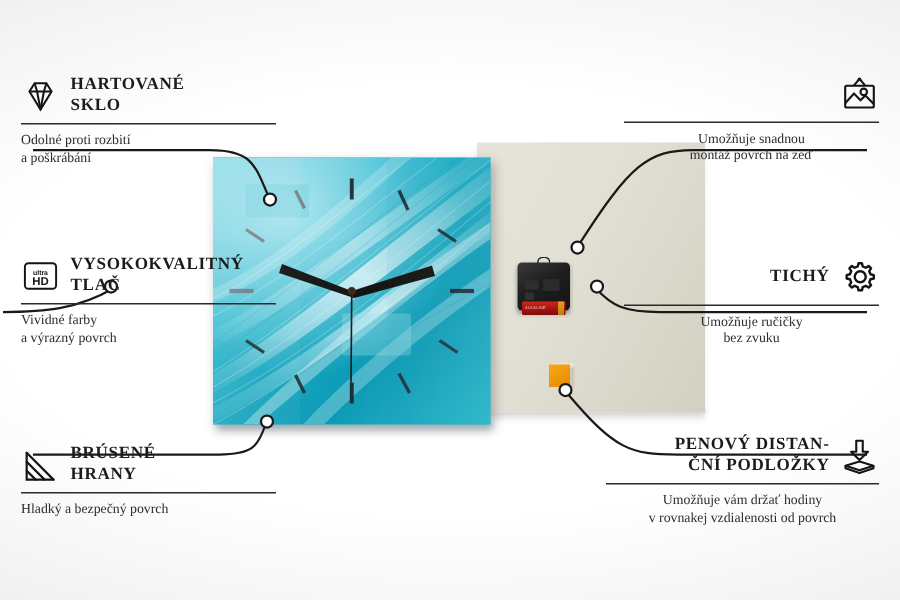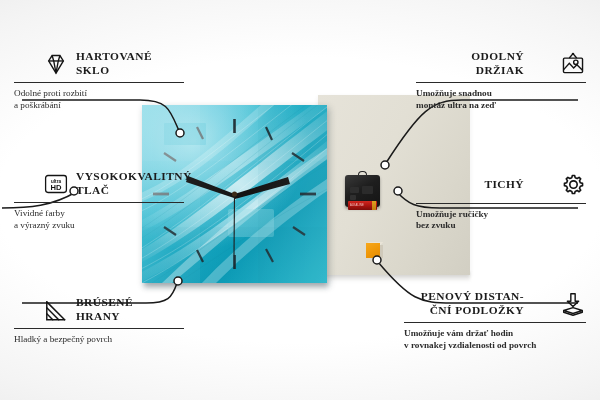--- a/index.html
+++ b/index.html
@@ -117,22 +117,22 @@
     text-transform:uppercase;
   }
   .feat.right .title { text-align:right; }
   .feat .rule {
     height:0; border-top:1.1px solid #2a2a2a; margin:5px 0 5px 0;
   }
   .feat .desc {
     font-family:"Liberation Serif", serif;
     font-size:9.2px; line-height:11.4px; color:#2c2c2c;
   }
-  .feat.right .desc { text-align:left;font-weight:bold; }
-  .ico { width:26px; height:26px; flex:0 0 26px; color:#141414;margin-left:29px; }
+  .feat.right .desc { text-align:center; }
+  .ico { width:26px; height:26px; flex:0 0 26px; color:#141414; }
   .ico svg { display:block; width:26px; height:26px; }
 
   #f1 { left:14px; top:50px; }
   #f2 { left:14px; top:170px; }
   #f3 { left:14px; top:296px; }
   #f4 { right:14px; top:50px; }
   #f5 { right:14px; top:172px; }
   #f6 { right:14px; top:290px; width:182px; }
 </style>
 </head>
@@ -319,54 +319,53 @@
       <span class="ico">
         <svg viewBox="0 0 26 26">
           <rect x="2.6" y="4.5" width="20.8" height="17" rx="2.4" fill="none" stroke="currentColor" stroke-width="1.3"></rect>
           <text x="13" y="12.2" font-family="Liberation Sans, sans-serif" font-size="4.6" font-weight="bold" text-anchor="middle" fill="currentColor">ultra</text>
           <text x="13" y="19" font-family="Liberation Sans, sans-serif" font-size="7.6" font-weight="bold" text-anchor="middle" fill="currentColor">HD</text>
         </svg>
       </span>
       <span class="title"><span>VYSOKOKVALITNÝ</span><br><span>TLAČ</span></span>
     </div>
     <div class="rule"></div>
-    <div class="desc"><span>Vividné farby</span><br><span>a výrazný zvuku</span></div>
+    <div class="desc"><span>Vividné farby</span><br><span>a výrazný povrch</span></div>
   </div>
 
   <div class="feat left" id="f3">
     <div class="head">
       <span class="ico">
         <svg viewBox="0 0 24 24" stroke="currentColor" stroke-width="1.35" fill="none" stroke-linecap="round">
           <path d="M3.5 4.5 L20 21"></path>
           <path d="M3.5 10 L14.5 21"></path>
           <path d="M3.5 15.5 L9 21"></path>
           <path d="M3.5 4.5 L3.5 21 L20 21"></path>
         </svg>
       </span>
       <span class="title"><span>BRÚSENÉ</span><br><span>HRANY</span></span>
     </div>
     <div class="rule"></div>
     <div class="desc"><span>Hladký a bezpečný povrch</span></div>
   </div>
 
   <div class="feat right" id="f4">
     <div class="head">
-      <span class="title"><span>ODOLNÝ</span><br><span>DRŽIAK</span></span>
       <span class="ico">
         <svg viewBox="0 0 24 24" fill="none" stroke="currentColor" stroke-width="1.3">
           <path d="M12 2.4 L8.6 6.4 M12 2.4 L15.4 6.4"></path>
           <circle cx="12" cy="2.6" r="1.1" fill="currentColor" stroke="none"></circle>
           <rect x="3.2" y="6.6" width="17.6" height="13.4" rx="1"></rect>
           <path d="M3.2 17.4 L8.6 11.4 L12.6 15.6 L15.6 12.6 L20.8 17.8"></path>
           <circle cx="14.6" cy="10.4" r="2"></circle>
         </svg>
       </span>
     </div>
     <div class="rule"></div>
-    <div class="desc"><span>Umožňuje snadnou</span><br><span>montáž ultra na zeď</span></div>
+    <div class="desc"><span>Umožňuje snadnou</span><br><span>montáž povrch na zeď</span></div>
   </div>
 
   <div class="feat right" id="f5">
     <div class="head">
       <span class="title"><span>TICHÝ</span><br></span>
       <span class="ico">
         <svg viewBox="0 0 24 24" fill="none" stroke="currentColor" stroke-width="1.5">
           <path d="M12 3.2 L13.5 3.2 L14 5.2 L15.9 6 L17.6 4.9 L19.1 6.4 L18 8.1 L18.8 10 L20.8 10.5 L20.8 12.6 L18.8 13.1 L18 15 L19.1 16.7 L17.6 18.2 L15.9 17.1 L14 17.9 L13.5 19.9 L11.4 19.9 L10.9 17.9 L9 17.1 L7.3 18.2 L5.8 16.7 L6.9 15 L6.1 13.1 L4.1 12.6 L4.1 10.5 L6.1 10 L6.9 8.1 L5.8 6.4 L7.3 4.9 L9 6 L10.9 5.2 L11.4 3.2 Z" stroke-linejoin="round"></path>
           <circle cx="12.45" cy="11.55" r="3.4"></circle>
         </svg>
@@ -381,16 +380,16 @@
       <span class="title"><span>PENOVÝ DISTAN-</span><br><span>ČNÍ PODLOŽKY</span></span>
       <span class="ico">
         <svg viewBox="0 0 24 24" fill="none" stroke="currentColor" stroke-width="1.3" stroke-linejoin="round">
           <path d="M10 2.6 H14 V9.4 H17.2 L12 14.4 L6.8 9.4 H10 Z"></path>
           <path d="M12 15.4 L3.4 18 L12 20.8 L20.6 18 Z"></path>
           <path d="M3.4 18 V19.6 L12 22.4 L20.6 19.6 V18"></path>
         </svg>
       </span>
     </div>
     <div class="rule"></div>
-    <div class="desc"><span>Umožňuje vám držať hodin</span><br><span>v rovnakej vzdialenosti od povrch</span></div>
+    <div class="desc"><span>Umožňuje vám držať hodiny</span><br><span>v rovnakej vzdialenosti od povrch</span></div>
   </div>
 
 </div>
 
 </body></html>

